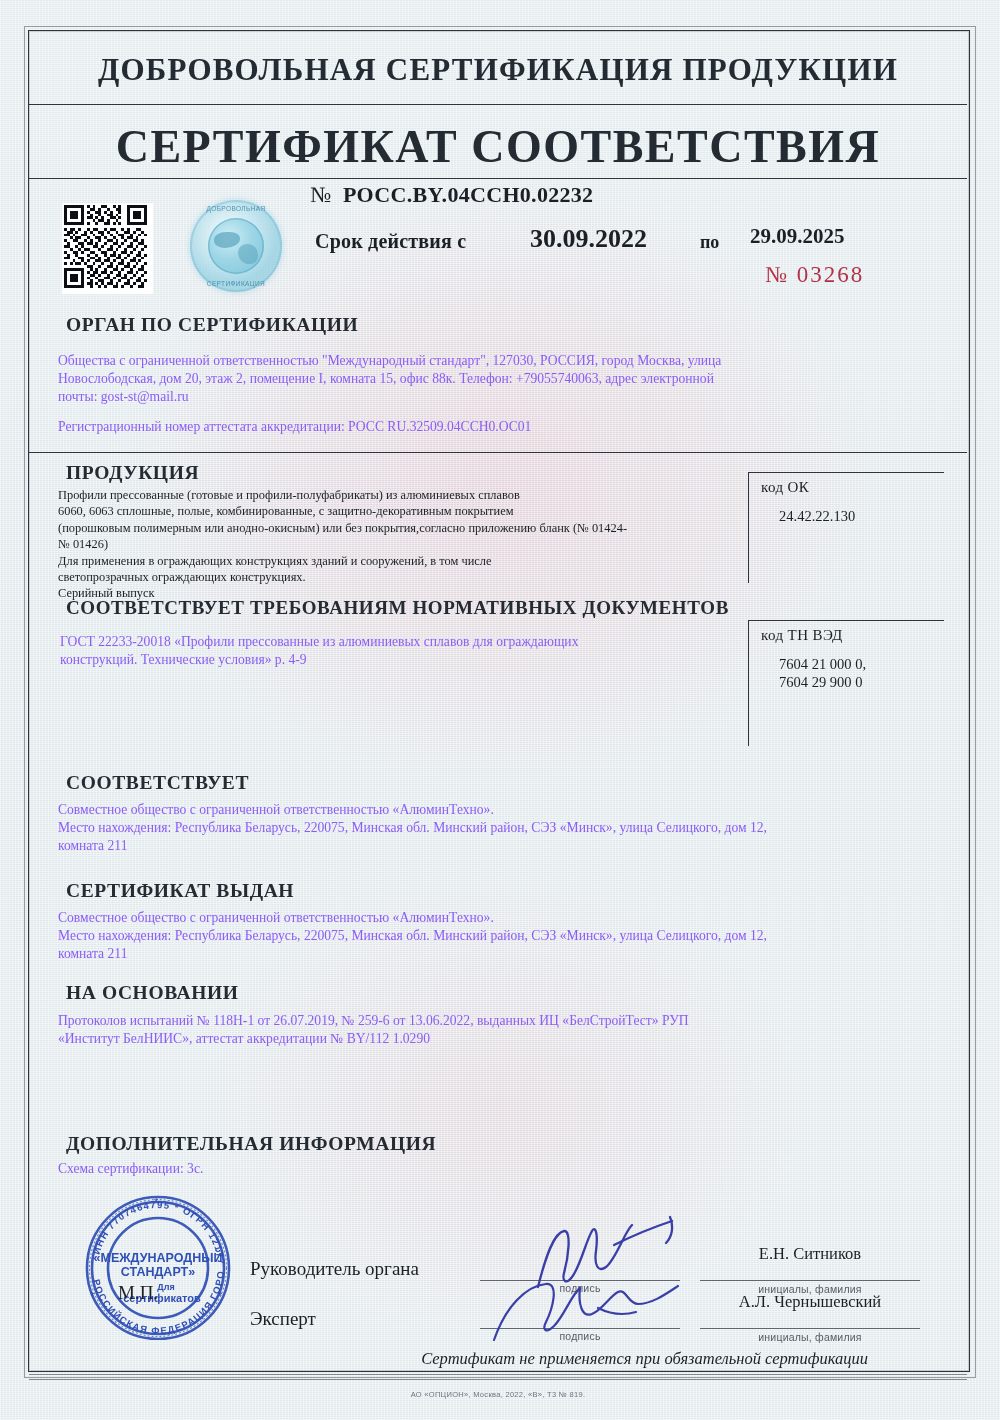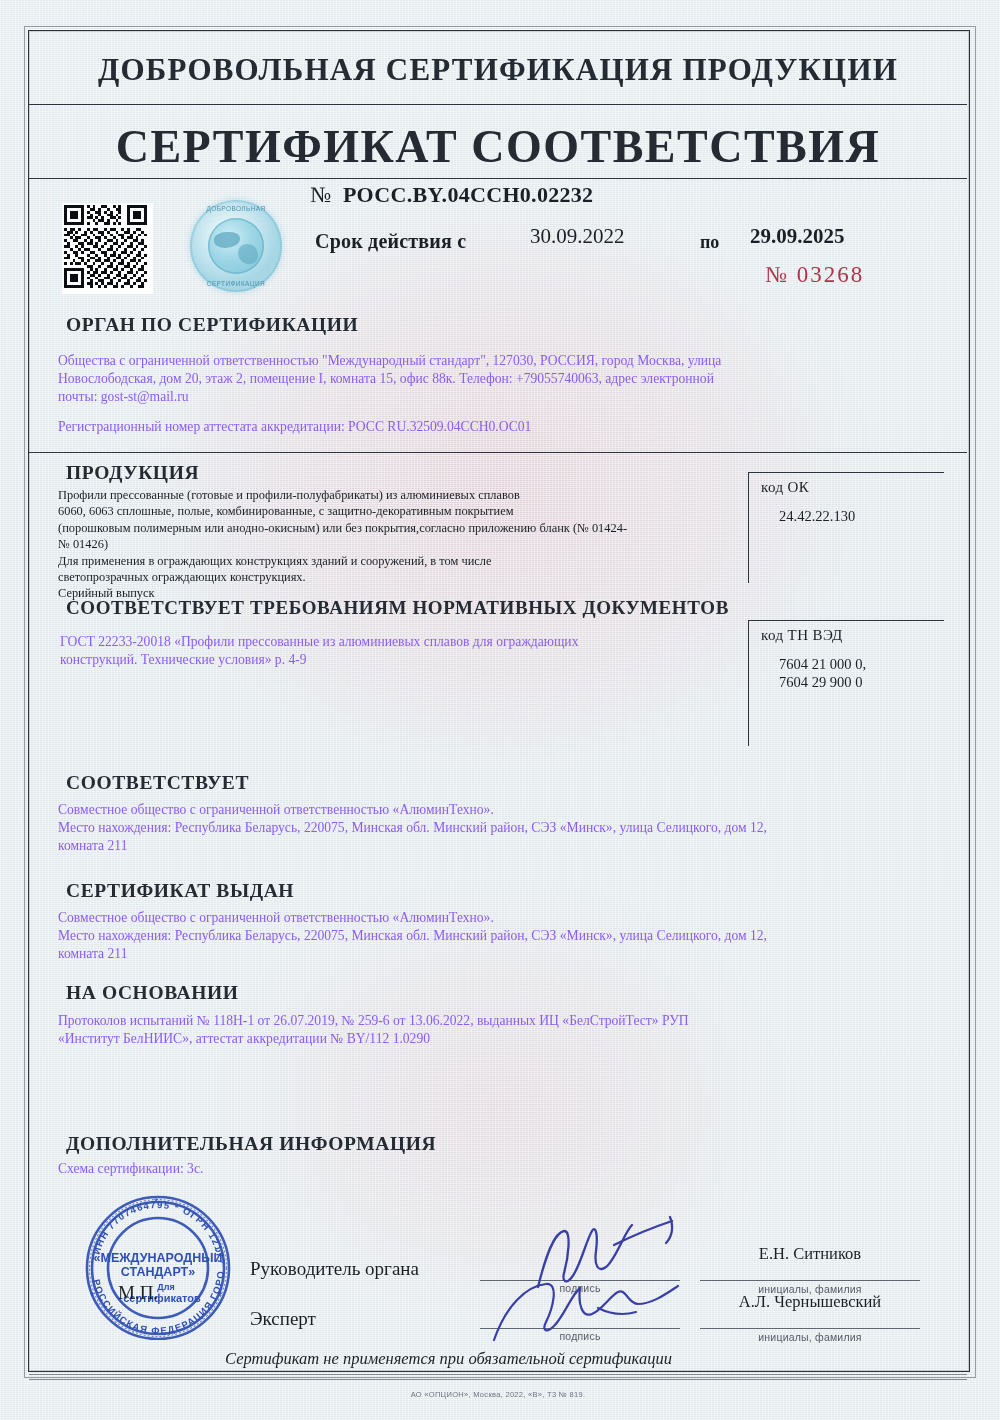--- a/index.html
+++ b/index.html
@@ -56,21 +56,21 @@
     font-family:"Liberation Serif", serif;
   }
 
   
   .numrow{position:absolute;left:310px;top:182px;display:flex;align-items:baseline;gap:12px;}
   .no-sym{font-size:22px;font-family:"Liberation Serif",serif;}
   .cert-no{font-size:22px;font-weight:bold;letter-spacing:.3px;}
 
   .validrow{position:absolute;left:315px;top:224px;width:600px;}
   .validlabel{position:absolute;left:0;top:6px;font-size:20px;font-weight:bold;letter-spacing:.2px;}
-  .date-from{position:absolute;left:215px;top:0;font-size:21px;font-weight:normal;}
+  .date-from{position:absolute;left:215px;top:0;font-size:26px;font-weight:bold;}
   .po{position:absolute;left:385px;top:8px;font-size:18px;font-weight:bold;}
   .date-to{position:absolute;left:435px;top:0;font-size:21px;font-weight:bold;}
 
   .serial{
     position:absolute;left:765px;top:262px;
     font-size:23px;color:#b23248;letter-spacing:2px;
     font-family:"Liberation Serif",serif;
   }
 
   
@@ -133,21 +133,21 @@
   }
   .sig-name{position:absolute;font-size:16.5px;text-align:center;font-family:"Liberation Serif",serif;}
 
   .stamp{
     position:absolute;left:66px;top:1180px;width:185px;height:160px;
   }
   .stamp svg{display:block;}
   .mp{position:absolute;left:118px;top:1282px;font-size:19px;font-family:"Liberation Serif",serif;color:#1b2026;}
 
   .footnote{
-    position:absolute;left:29px;top:1349px;width:839px;text-align:center;
+    position:absolute;left:29px;top:1349px;width:839px;text-align:right;
     font-size:16.5px;font-style:italic;font-family:"Liberation Serif",serif;color:#1b2026;
   }
   .microtext{
     position:absolute;left:29px;top:1390px;width:938px;text-align:center;
     font-size:7.5px;color:#6a7480;font-family:"Liberation Sans",sans-serif;letter-spacing:.3px;
   }
   .micro-rule{
     position:absolute;left:29px;width:938px;height:0;border-top:.8px solid rgba(44,51,60,.55);
   }
 </style>

